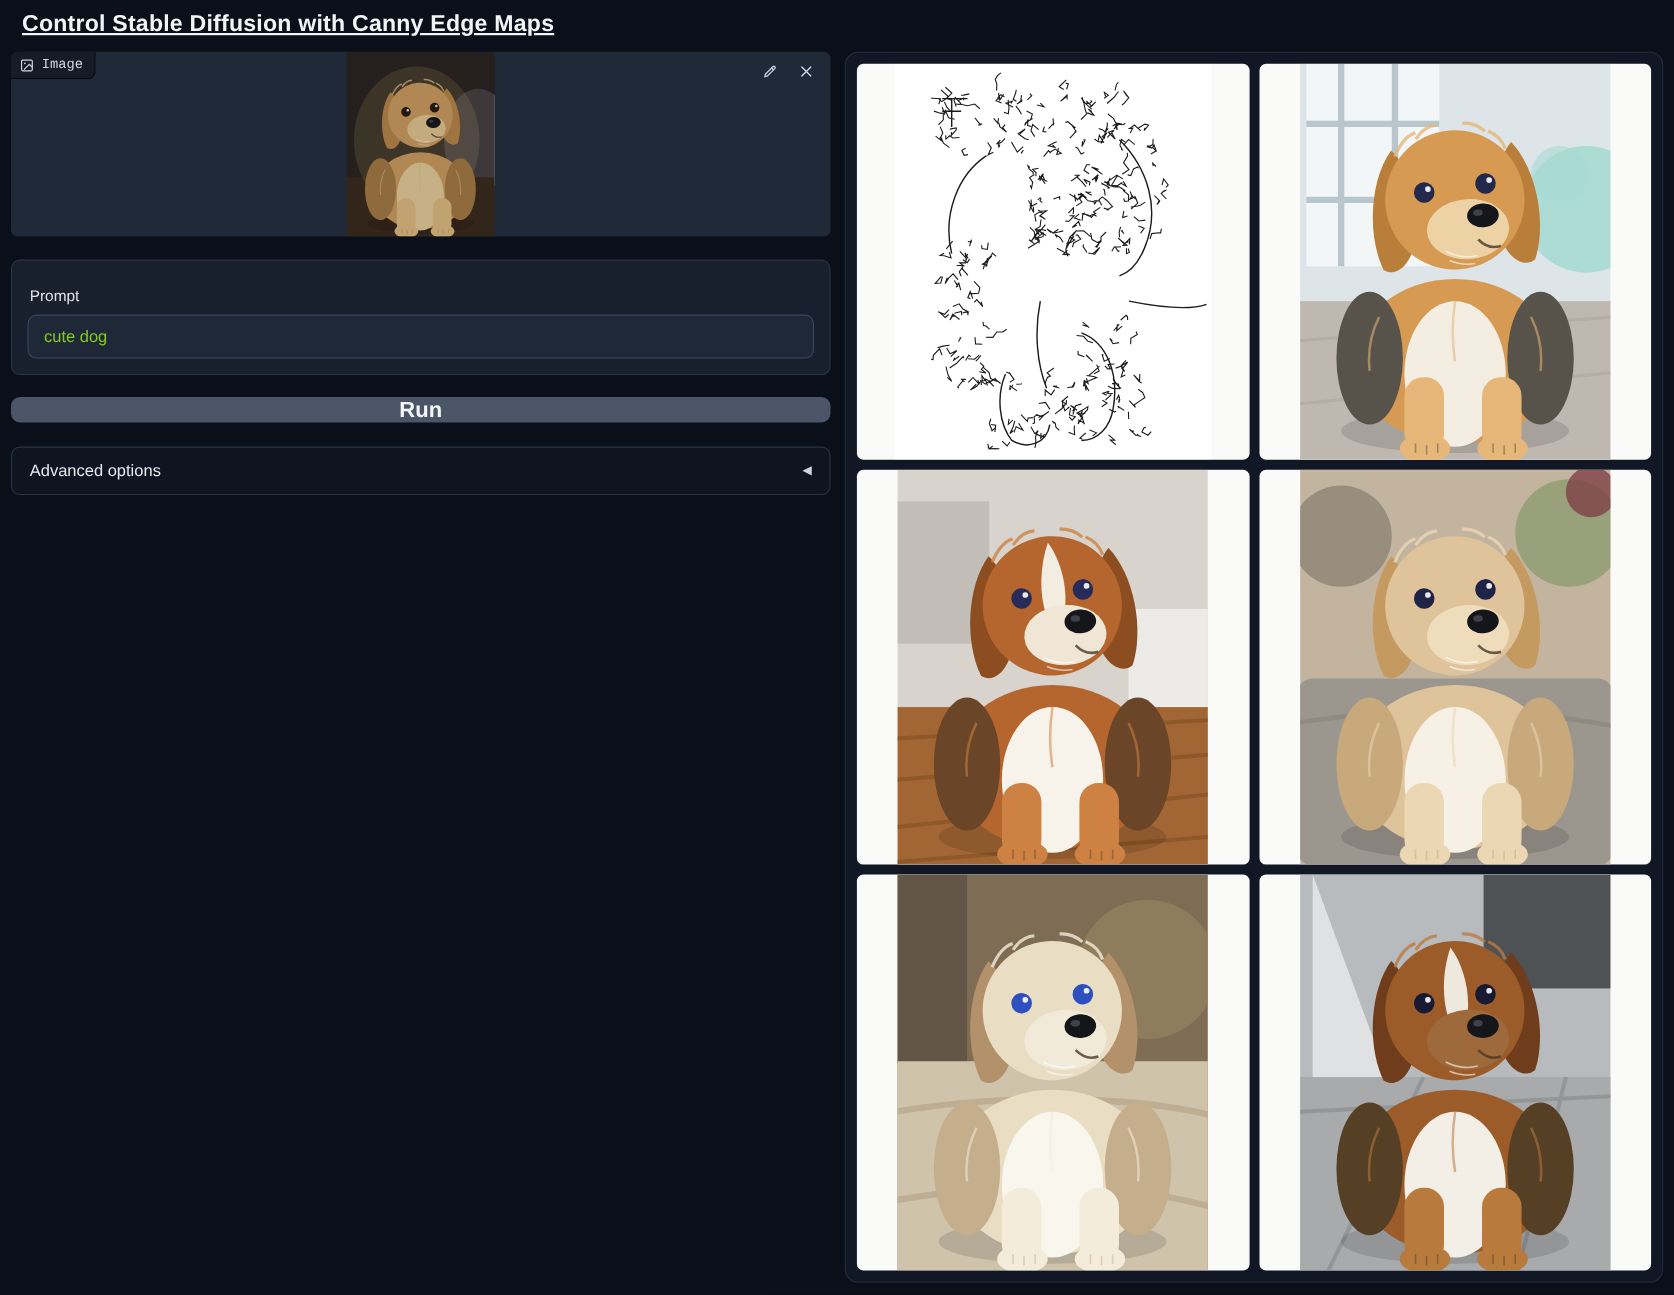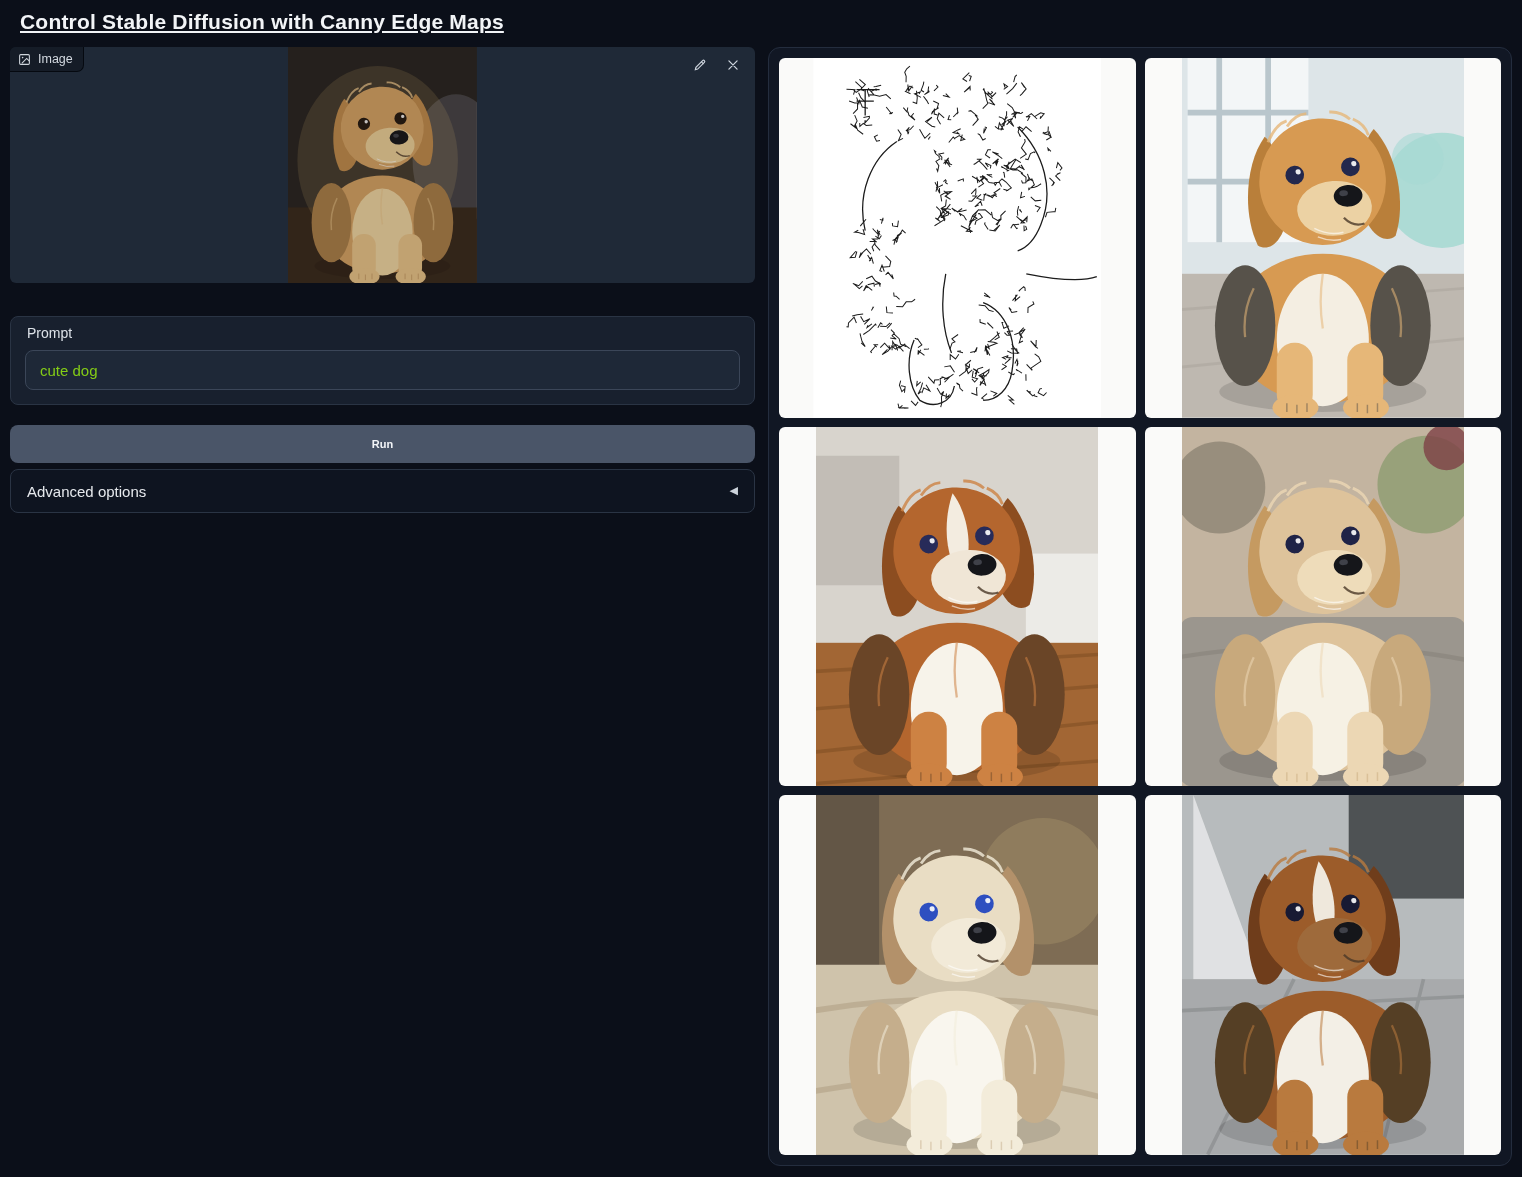--- a/index.html
+++ b/index.html
@@ -14,45 +14,45 @@
     font-family:"Liberation Sans","DejaVu Sans",sans-serif;color:var(--text);
     overflow:hidden;
   }
   .app{padding:6px 10px;}
   h1.page-title{font-size:21px;font-weight:700;color:#f2f4f7;margin:4px 0 13px 10px;letter-spacing:.2px;text-decoration:underline;}
   .columns{display:flex;gap:13px;align-items:flex-start;}
   .left-col{width:745px;flex:0 0 745px;}
   .right-col{flex:1;}
 
   
-  .image-block{position:relative;height:236px;background:var(--panel-bg);border-radius:6px;overflow:hidden;}
+  .image-block{position:relative;height:168px;background:var(--panel-bg);border-radius:6px;overflow:hidden;font-family:Liberation Mono, monospace;}
   .image-chip{position:absolute;top:0;left:0;z-index:3;display:flex;align-items:center;gap:7px;
     padding:5px 10px 5px 8px;font-size:12.5px;color:#d3d9e0;background:rgba(13,18,28,.55);
     border-right:1px solid rgba(5,8,15,.9);border-bottom:1px solid rgba(5,8,15,.9);
     border-bottom-right-radius:7px;}
   .image-chip svg{display:block;}
   .image-preview{position:absolute;inset:0;display:flex;justify-content:center;}
   .image-preview svg{height:100%;}
   .image-actions{position:absolute;top:9px;right:13px;z-index:3;display:flex;gap:15px;}
   .icon-btn{background:none;border:none;padding:2px;cursor:pointer;color:#ccd3dc;display:flex;align-items:center;}
   .icon-btn svg{display:block;}
 
   
-  .prompt-block{margin-top:33px;background:var(--block-bg);border:1px solid var(--border);border-radius:8px;padding:8px 14px 14px;}
+  .prompt-block{margin-top:21px;background:var(--block-bg);border:1px solid var(--border);border-radius:8px;padding:24px 14px 14px;}
   .prompt-label{font-size:14px;color:#dde2e8;margin:0 2px 9px;display:block;}
   .prompt-input{width:100%;height:40px;background:var(--input-bg);border:1px solid var(--input-border);
     border-radius:8px;color:#84cc16;font-size:15px;padding:0 14px;outline:none;
     font-family:"Liberation Sans","DejaVu Sans",sans-serif;}
 
   
-  .run-button{margin-top:20px;width:100%;height:38px;background:var(--button-bg);border:none;border-radius:8px;
-    color:#f3f5f8;font-weight:700;font-size:11px;cursor:pointer;font-family:"Liberation Sans","DejaVu Sans",sans-serif;}
-
-  
-  .accordion{margin-top:6px;height:44px;background:#0e1420;border:1px solid var(--border);border-radius:8px;
+  .run-button{margin-top:20px;width:100%;height:23px;background:var(--button-bg);border:none;border-radius:8px;
+    color:#f3f5f8;font-weight:700;font-size:20px;cursor:pointer;font-family:"Liberation Sans","DejaVu Sans",sans-serif;}
+
+  
+  .accordion{margin-top:22px;height:44px;background:#0e1420;border:1px solid var(--border);border-radius:8px;
     display:flex;align-items:center;justify-content:space-between;padding:0 16px;cursor:pointer;}
   .accordion-label{font-size:15px;color:#e6e9ed;}
   .accordion-arrow{font-size:11px;color:#cdd4dc;transform:translateY(-1px);}
 
   
   .gallery{height:1119px;background:var(--gallery-bg);border:1px solid var(--gallery-border);border-radius:12px;
     padding:10px;display:grid;grid-template-columns:1fr 1fr;grid-template-rows:1fr 1fr 1fr;gap:9px;}
   .cell{background:var(--cell-bg);border-radius:6px;overflow:hidden;display:flex;justify-content:center;cursor:pointer;border:none;padding:0;}
   .cell svg{height:100%;display:block;}
   .cell svg.photo{width:79%;}

